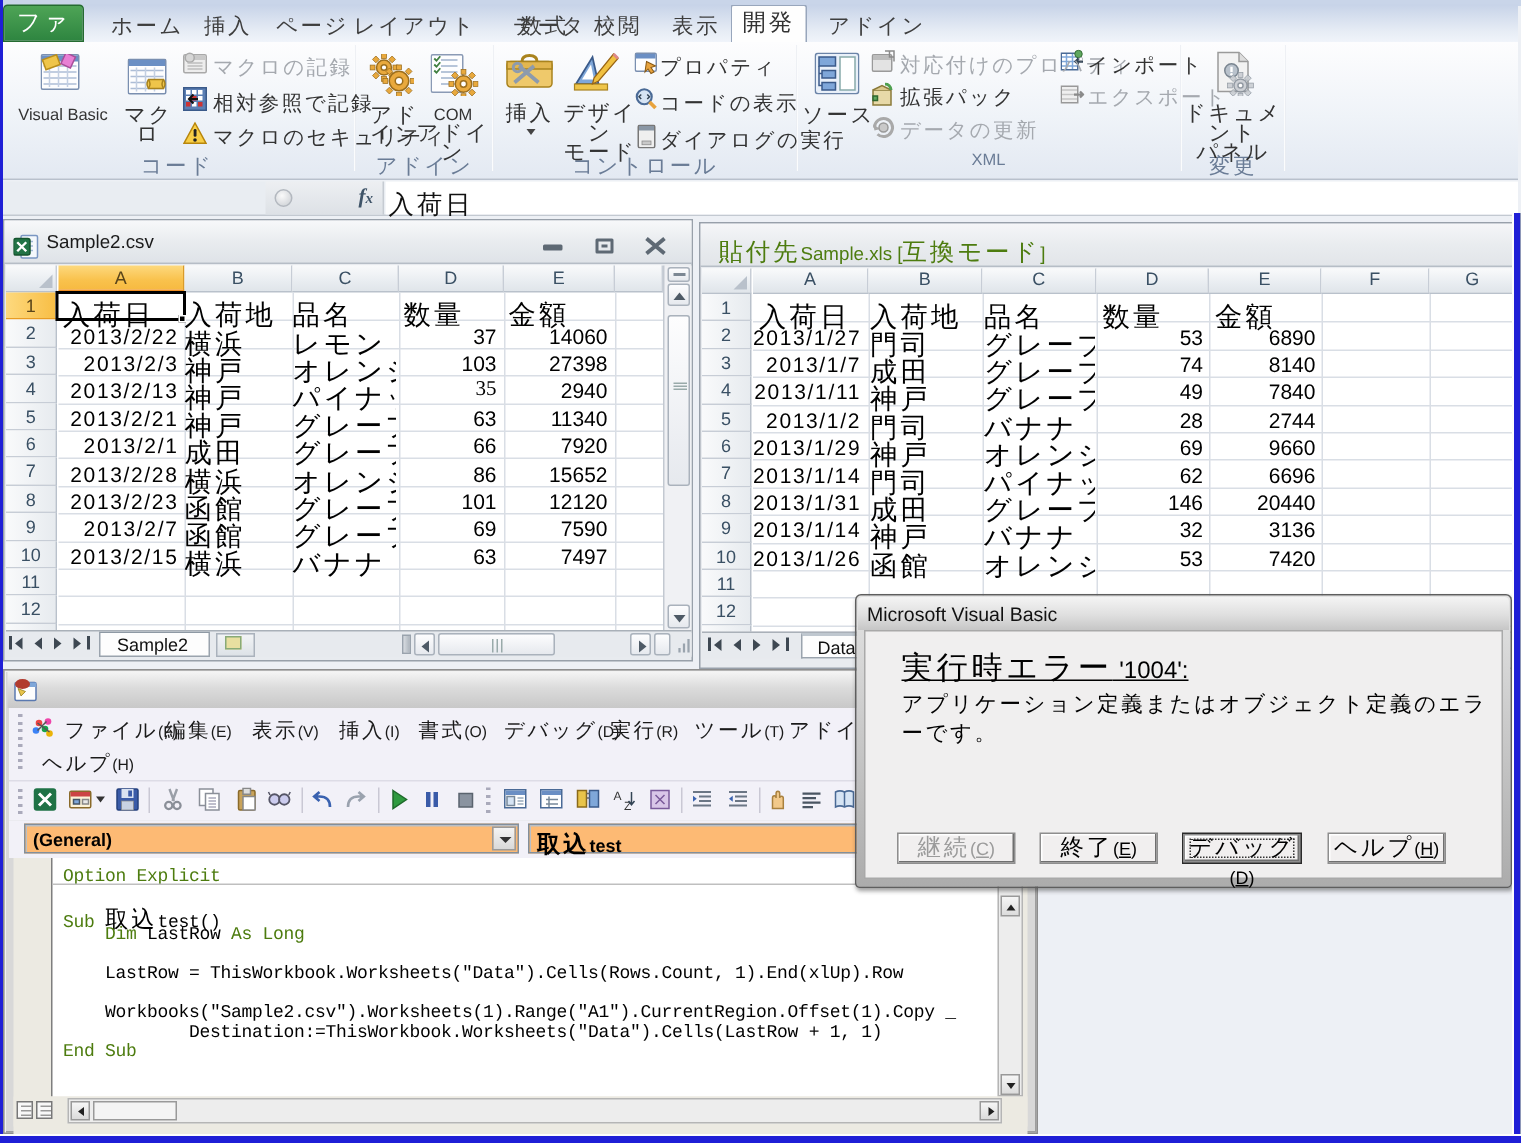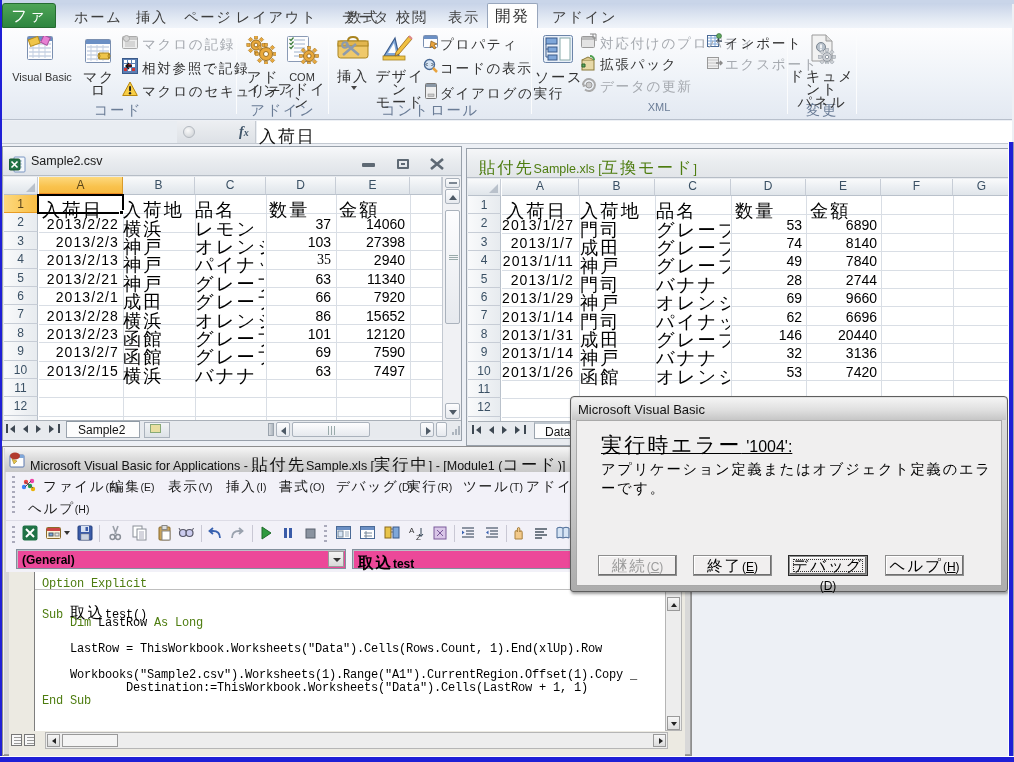--- a/index.html
+++ b/index.html
@@ -46,21 +46,21 @@
 
 .tstrip{position:absolute;background:#E7EAEe;border-top:1px solid #A9B0B8;}
 .stab{position:absolute;background:#FDFDFD;border:1px solid #9AA3AD;border-top:2px solid #BFC7CF;}
 
 #vba{left:2px;top:446px;width:690px;height:310px;background:#D8D8D8;border:1px solid #8E8E8E;box-shadow:inset 1px 1px 0 #F2F2F2, inset -1px -1px 0 #9E9E9E;}
 #vtitle{position:absolute;left:2px;top:1px;width:686px;height:24px;background:linear-gradient(#F4F4F4,#DBDBDB 45%,#C8C8C8);}
 #vmenu{position:absolute;left:3px;top:25px;width:684px;height:48px;background:#F2F1F8;}
 .mitem{position:absolute;top:6px;font-size:10.5px;color:#1A1A1A;white-space:nowrap;}
 #vtool{position:absolute;left:3px;top:73px;width:684px;height:27px;background:#F2F1F8;border-top:1px solid #DDDCE6;}
 #vcombo{position:absolute;left:3px;top:100px;width:684px;height:25px;background:#F2F1F8;}
-.combo{position:absolute;top:2px;height:20px;background:#ec4899;border:1px solid #828F9C;box-shadow:inset 1px 1px 0 #B9BfC6;}
+.combo{position:absolute;top:2px;height:20px;background:#fdba74;border:1px solid #828F9C;box-shadow:inset 1px 1px 0 #B9BfC6;}
 .combo b{position:absolute;left:5px;top:3px;font-size:12px;color:#000;}
 .dd{position:absolute;right:1px;top:1px;width:16px;height:16px;background:linear-gradient(#F4F4F4,#D9D9D9);border:1px solid #9A9A9A;}
 
 #vcode{position:absolute;left:6px;top:125px;width:676px;height:205px;background:#ECEAE2;}
 #codewhite{position:absolute;left:25px;top:0px;width:633px;height:159px;background:#fff;border-left:1px solid #7E7E7E;}
 .code{position:absolute;font-family:"Liberation Mono",monospace;font-size:12px;letter-spacing:-0.2px;white-space:pre;color:#000;}
 .j{font-size:130%;letter-spacing:0.12em;}
 .dt{letter-spacing:1.1px;}
 .kw{color:#4d7c0f;}
 
@@ -575,21 +575,20 @@
 </div>
 </div>
 <div class="abs" id="vba">
 <div id="vtitle"></div>
 <svg class="abs" style="left:6px;top:5px;" width="17" height="16" viewBox="0 0 17 16">
       <rect x="1" y="3" width="14" height="12" rx="1" fill="#FDFDFD" stroke="#5A79B0"></rect>
       <rect x="1" y="3" width="14" height="3" fill="#7FA7D9"></rect>
       <ellipse cx="6" cy="4" rx="5" ry="3.4" fill="#B23B2E"></ellipse>
       <path d="M3 7 L8 9 L5 12 Z" fill="#E8C44A" stroke="#907818" stroke-width=".5"></path>
     </svg>
-<div class="abs" style="left:27px;top:7px;font-size:12.5px;color:#111;white-space:nowrap;letter-spacing:0px;">Microsoft Visual Basic for Applications - <span class="j">貼付先</span>Sample.xls [<span class="j">実行中</span>] - [Module1 (<span class="j">コード</span>)]</div>
 <div id="vmenu">
 <div class="abs" style="left:6px;top:4px;width:3px;height:40px;background:repeating-linear-gradient(#AAB 0 2px,transparent 2px 5px);"></div>
 <svg class="abs" style="left:15px;top:5px;" width="16" height="16" viewBox="0 0 16 16">
        <circle cx="5" cy="5" r="2.2" fill="#E44"></circle>
         <circle cx="11" cy="4" r="2.2" fill="#E4A"></circle>
        <circle cx="3" cy="10" r="2.2" fill="#3B82F6"></circle>
         <circle cx="9" cy="9" r="2.2" fill="#16A34A"></circle>
        <circle cx="12" cy="12" r="2.2" fill="#EAB308"></circle>
         <path d="M4 5 L12 11 M10 4 L4 10" stroke="#555" stroke-width="1"></path>
       </svg>

